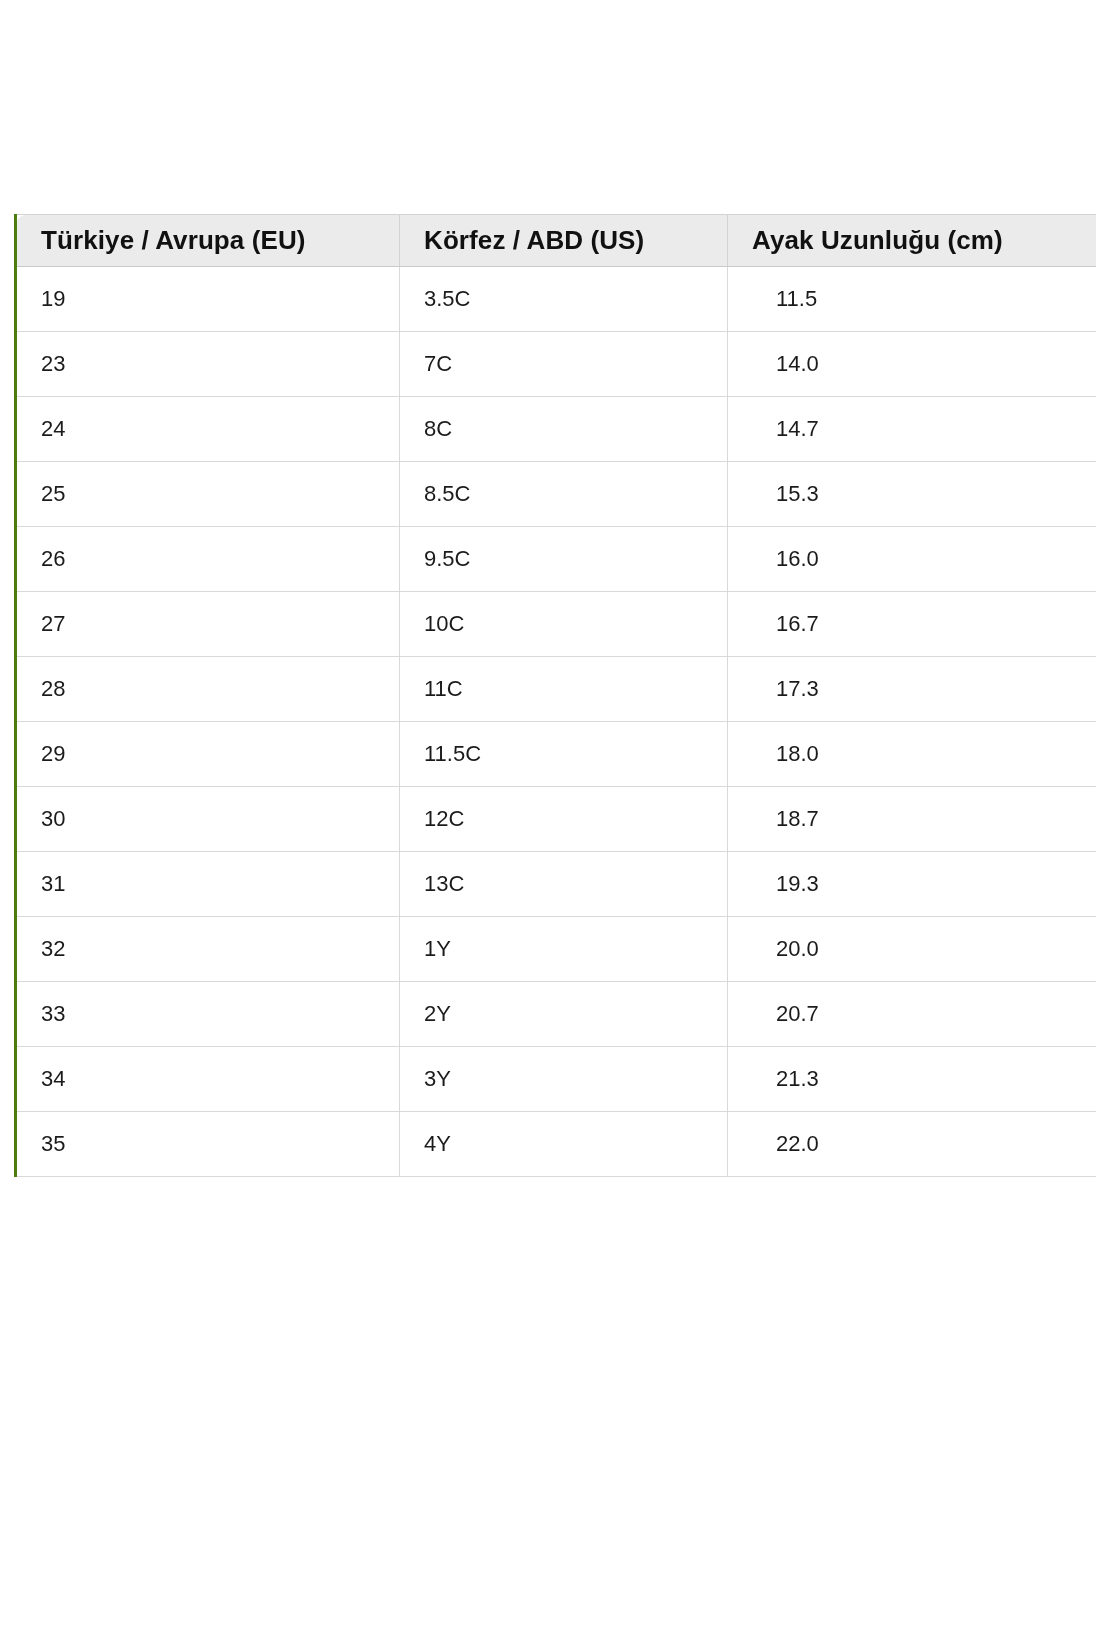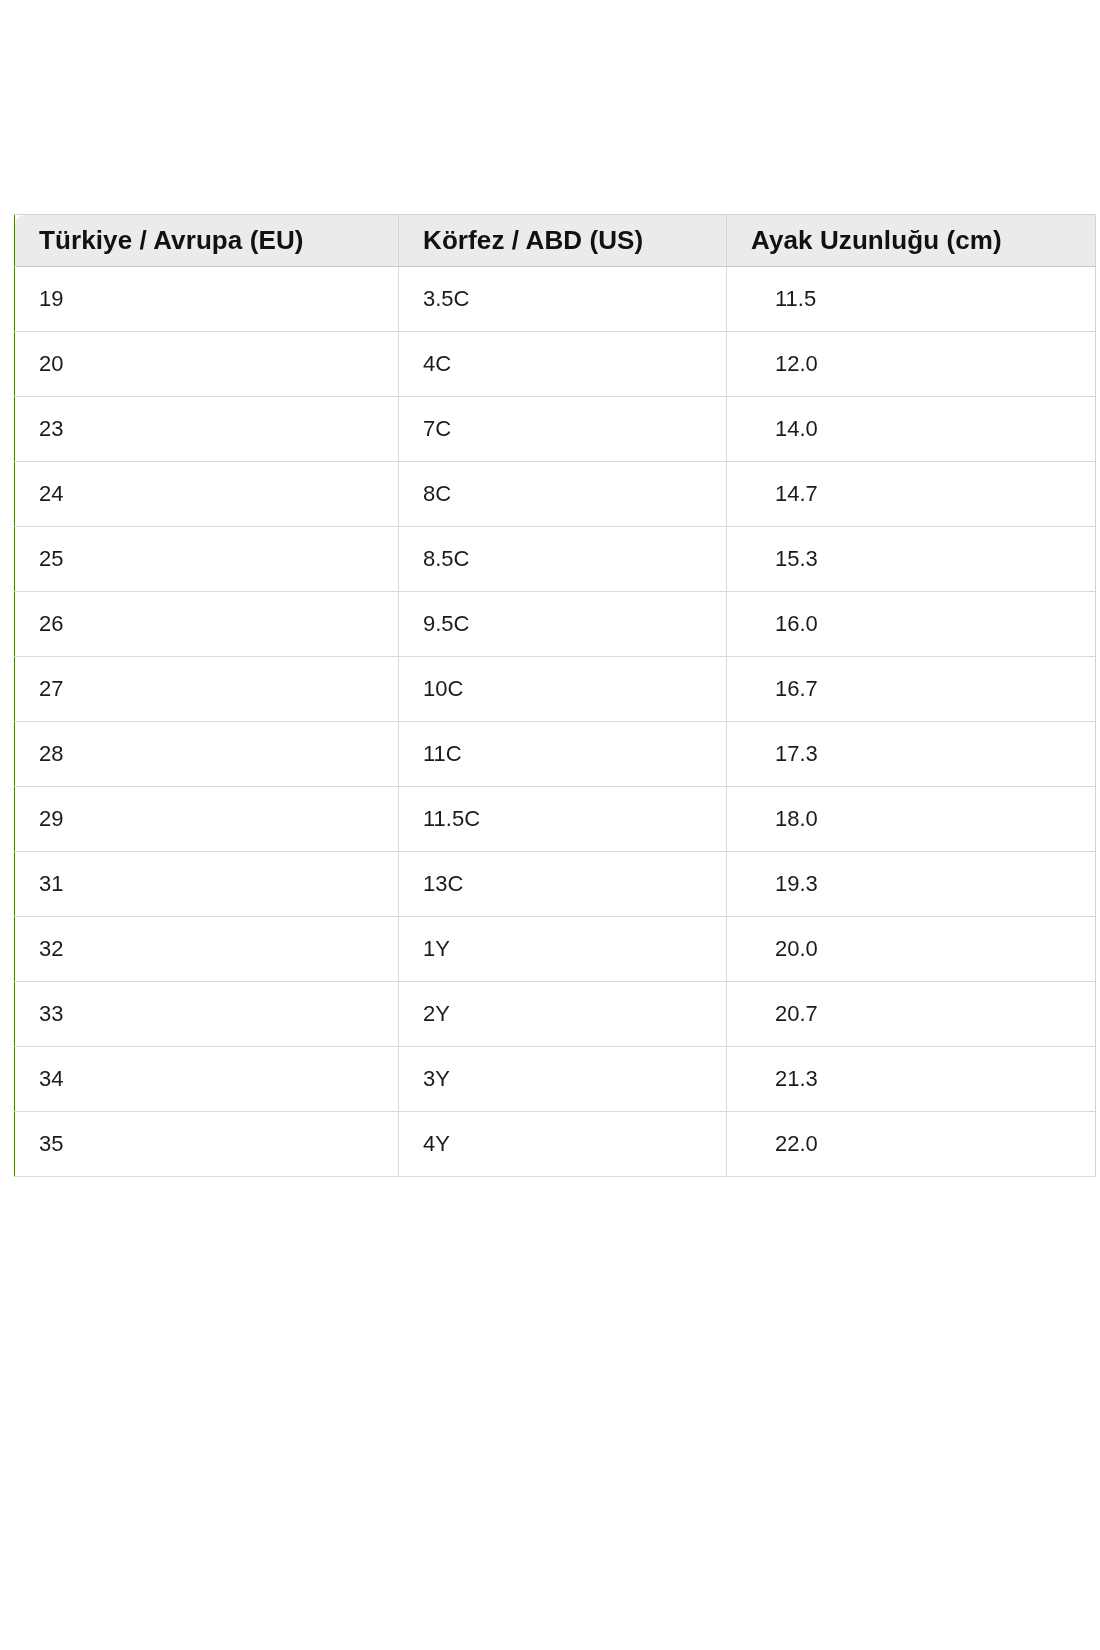--- a/index.html
+++ b/index.html
@@ -30,21 +30,21 @@
     width: 1082px;
     height: 1216px;           
     overflow: hidden;
   }
 
   .size-table {
     width: 1081px;
     border-collapse: collapse;
     table-layout: fixed;
     background: #ffffff;
-    border-left: 1px solid #4d7c0f;
+    border-left: 3px solid #4d7c0f;
     border-right: 1px solid #d4d4d4;
     border-top: 1px solid #d4d4d4;
   }
 
   .size-table col.c1 { width: 384px; }
   .size-table col.c2 { width: 328px; }
   .size-table col.c3 { width: 369px; }
 
   .size-table thead th {
     background: #ebebeb;
@@ -96,25 +96,20 @@
           <th>Ayak Uzunluğu (cm)</th>
         </tr>
       </thead>
       <tbody>
         <tr>
           <td>19</td>
           <td>3.5C</td>
           <td>11.5</td>
         </tr>
         <tr>
-          <td>20</td>
-          <td>4C</td>
-          <td>12.0</td>
-        </tr>
-        <tr>
           <td>23</td>
           <td>7C</td>
           <td>14.0</td>
         </tr>
         <tr>
           <td>24</td>
           <td>8C</td>
           <td>14.7</td>
         </tr>
         <tr>
@@ -136,20 +131,25 @@
           <td>28</td>
           <td>11C</td>
           <td>17.3</td>
         </tr>
         <tr>
           <td>29</td>
           <td>11.5C</td>
           <td>18.0</td>
         </tr>
         <tr>
+          <td>30</td>
+          <td>12C</td>
+          <td>18.7</td>
+        </tr>
+        <tr>
           <td>31</td>
           <td>13C</td>
           <td>19.3</td>
         </tr>
         <tr>
           <td>32</td>
           <td>1Y</td>
           <td>20.0</td>
         </tr>
         <tr>

